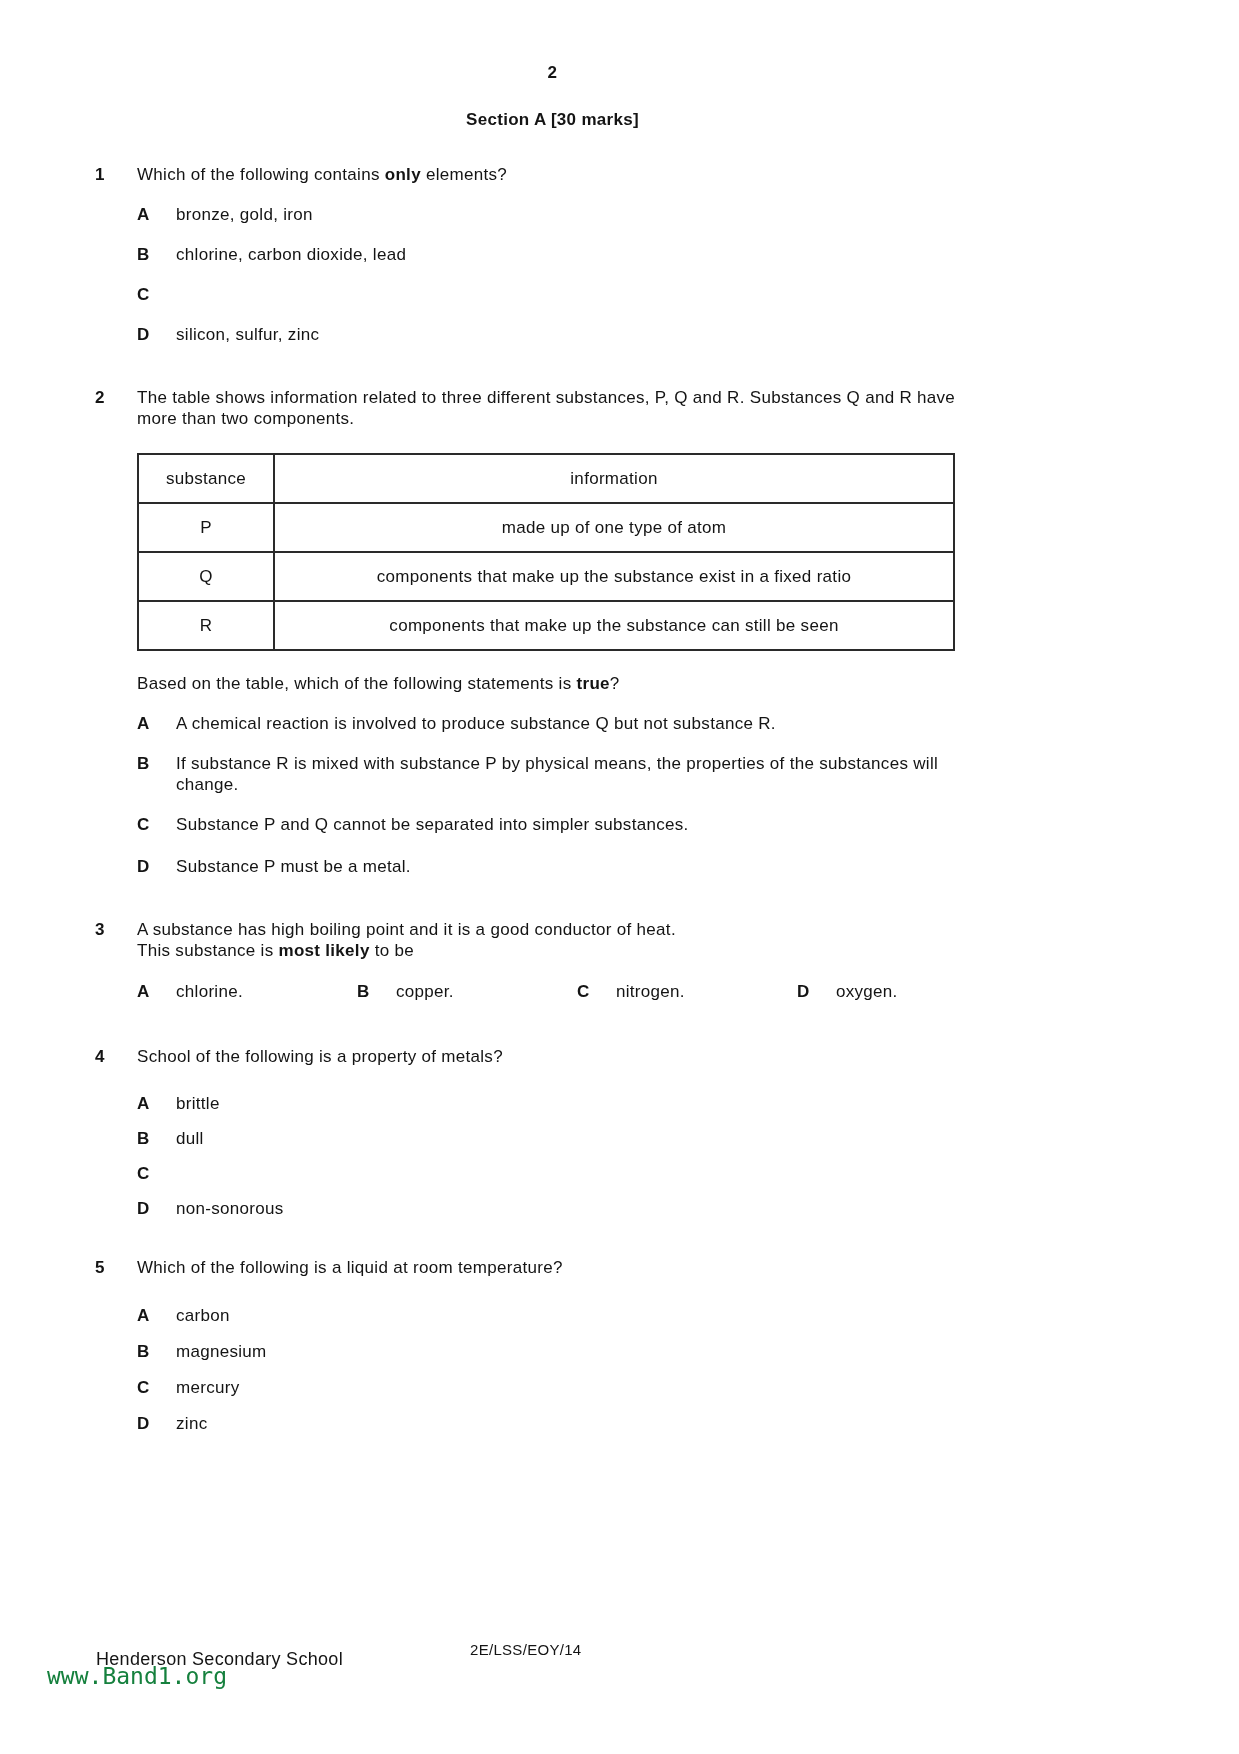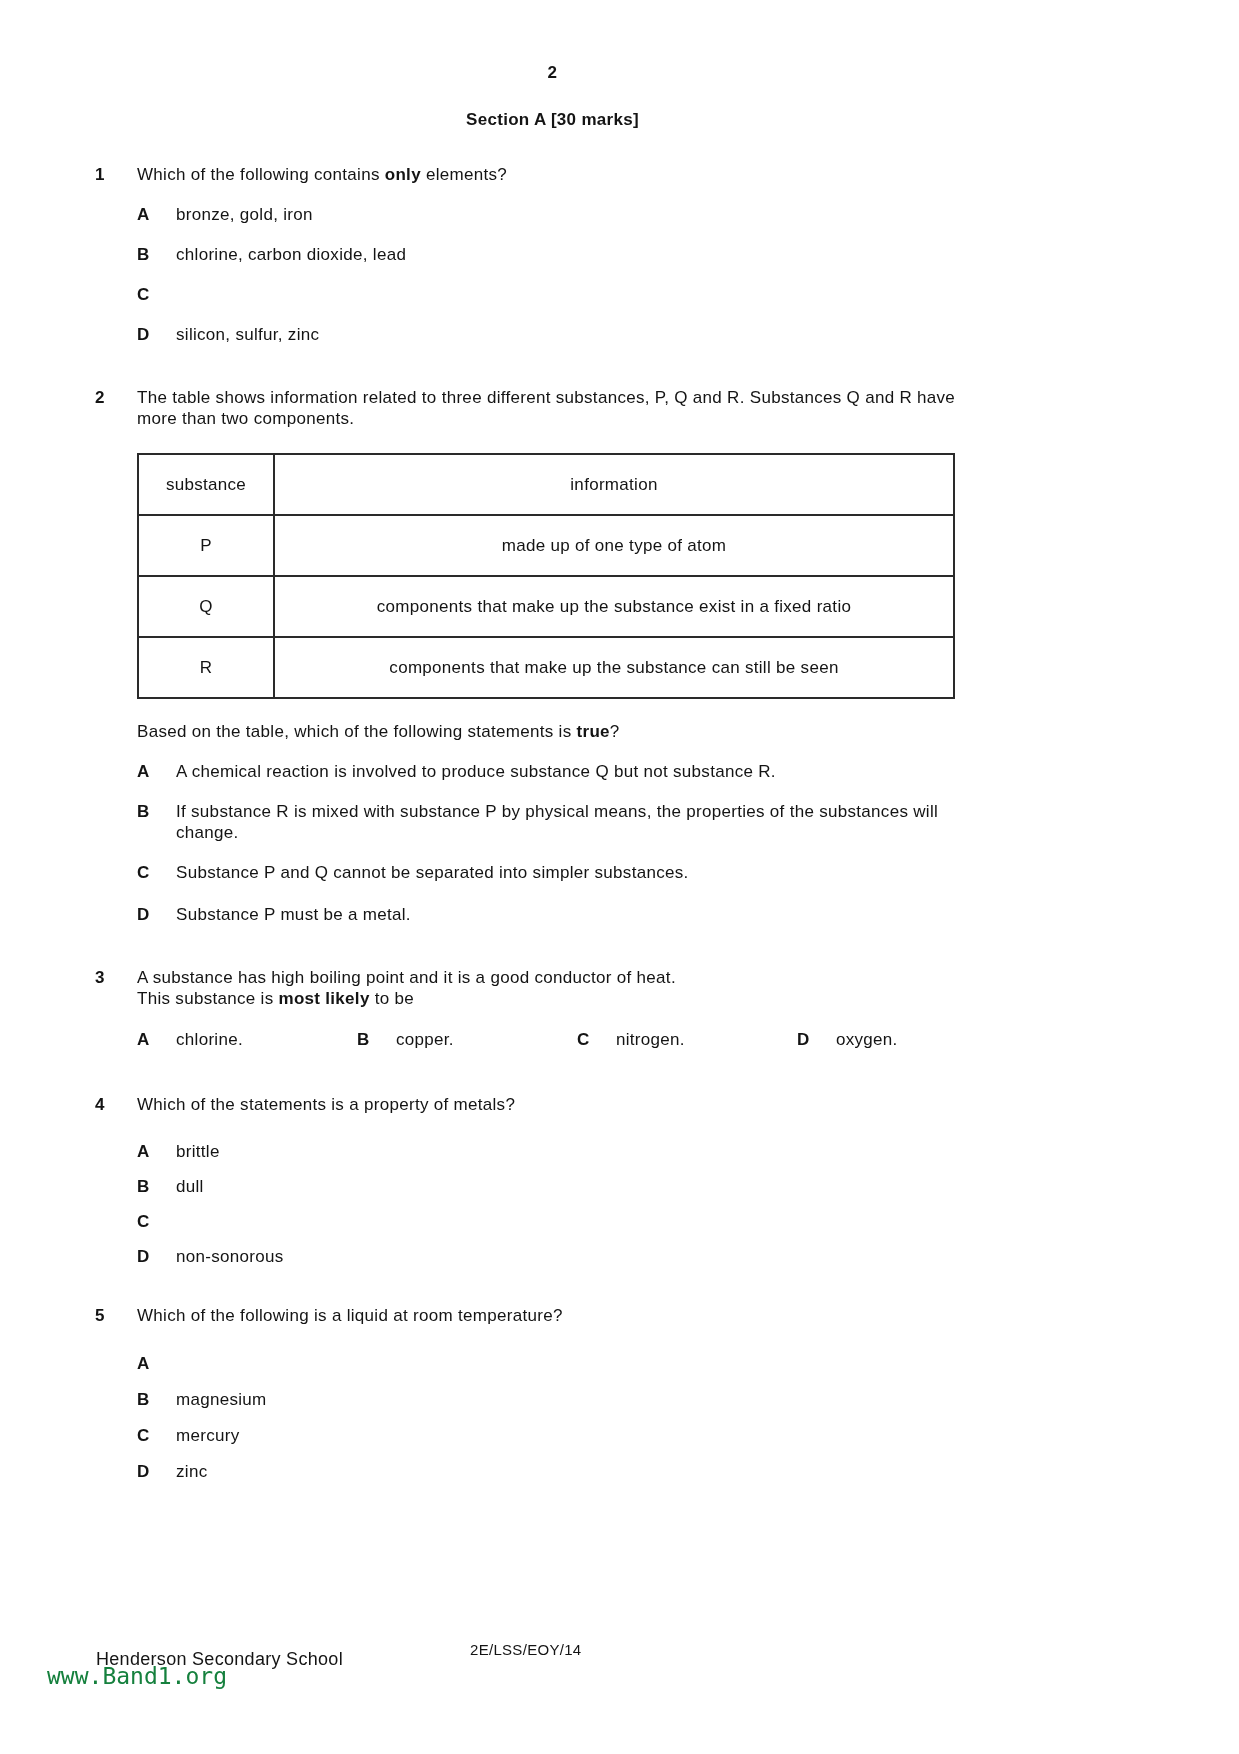--- a/index.html
+++ b/index.html
@@ -40,21 +40,21 @@
   #q5 { margin-top: 38px; }
   table.subst {
     border-collapse: collapse;
     margin-top: 24px;
     width: 818px;
     table-layout: fixed;
   }
   .subst td {
     border: 2px solid #2a2a2a;
     text-align: center;
-    padding: 19px 4px;
+    padding: 13px 4px;
     height: 21px;
     font-size: 17px;
   }
   .subst .c1 { width: 126px; }
   .stem { margin-top: 22px; }
   .iopts { display: flex; margin-top: 20px; }
   .iopt { display: flex; width: 220px; }
   .iopt:last-child { width: auto; }
   #q2 .opt-d { margin-top: 21px; }
   #q4 .opt, #q5 .opt { margin-top: 14px; }
@@ -175,21 +175,21 @@
             <div class="optL">D</div>
             <div>oxygen.</div>
           </div>
         </div>
       </div>
     </div>
 
     <div class="q" id="q4">
       <div class="qnum">4</div>
       <div class="qbody">
-        <div class="qtext">Which of the statements is a property of metals?</div>
+        <div class="qtext">School of the following is a property of metals?</div>
         <div class="opt opt-a">
           <div class="optL">A</div>
           <div class="optT">brittle</div>
         </div>
         <div class="opt">
           <div class="optL">B</div>
           <div class="optT">dull</div>
         </div>
         <div class="opt">
           <div class="optL">C</div>
@@ -200,20 +200,21 @@
         </div>
       </div>
     </div>
 
     <div class="q" id="q5">
       <div class="qnum">5</div>
       <div class="qbody">
         <div class="qtext">Which of the following is a liquid at room temperature?</div>
         <div class="opt opt-a">
           <div class="optL">A</div>
+          <div class="optT">carbon</div>
         </div>
         <div class="opt">
           <div class="optL">B</div>
           <div class="optT">magnesium</div>
         </div>
         <div class="opt">
           <div class="optL">C</div>
           <div class="optT">mercury</div>
         </div>
         <div class="opt">

